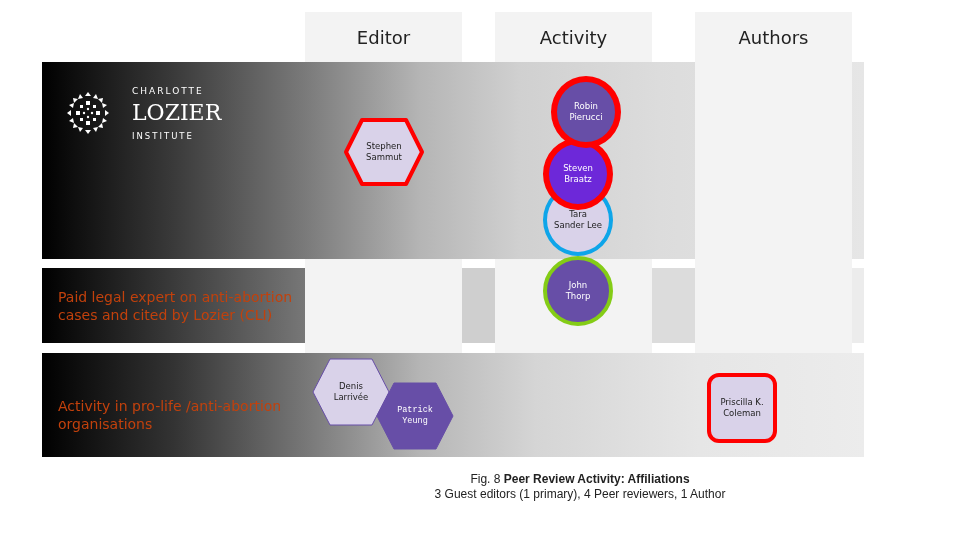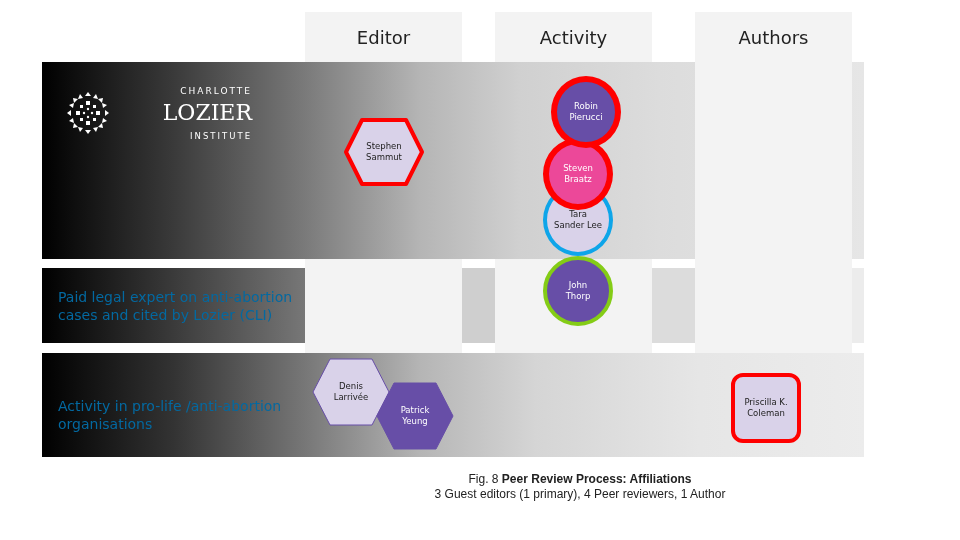--- a/index.html
+++ b/index.html
@@ -3,26 +3,26 @@
 <meta charset="utf-8">
 <style>
   html, body { margin:0; padding:0; }
   body { width:960px; height:540px; background:#ffffff; position:relative; overflow:hidden; font-family:"Liberation Sans", sans-serif; }
   .col { position:absolute; background:#f3f3f3; }
   .col-head { position:absolute; top:12px; height:50px; display:flex; align-items:center; justify-content:center; font-family:"DejaVu Sans", sans-serif; font-size:18px; color:#222; font-weight:400; }
   .row { position:absolute; left:42px; width:822px; }
   .row1 { top:62px; height:197px; background:linear-gradient(to right,#000 0%,#3a3a3a 16%,#7a7a7a 32%,#b5b5b5 46%,#d0d0d0 58%,#dcdcdc 75%,#e6e6e6 100%); }
   .row2 { top:268px; height:75px; background:linear-gradient(to right,#000 0%,#333 14%,#777 32%,#bdbdbd 50%,#d8d8d8 70%,#e8e8e8 100%); }
   .row3 { top:353px; height:104px; background:linear-gradient(to right,#000 0%,#333 16%,#777 32%,#b5b5b5 46%,#d5d5d5 60%,#e6e6e6 80%,#ececec 100%); }
-  .row-label { position:absolute; left:58px; color:#0369a1; font-family:"DejaVu Sans", sans-serif; font-size:14px; line-height:18px; }
+  .row-label { position:absolute; left:58px; color:#c2410c; font-family:"DejaVu Sans", sans-serif; font-size:14px; line-height:18px; }
   .node { position:absolute; display:flex; align-items:center; justify-content:center; text-align:center; font-family:"DejaVu Sans", sans-serif; font-size:8.5px; line-height:11px; white-space:pre-line; }
   .circle { border-radius:50%; box-sizing:border-box; }
   .caption { position:absolute; left:360px; width:440px; top:472px; text-align:center; font-size:12px; line-height:15px; color:#222; }
   .logo { position:absolute; left:62px; top:86px; }
-  .logo-text { position:absolute; color:#fff; font-family:"DejaVu Serif", serif; text-align:right; }
+  .logo-text { position:absolute; color:#fff; font-family:"DejaVu Serif", serif; text-align:left; }
 </style>
 </head>
 <body>
 
 <div class="col" style="left:305px;top:12px;width:157px;height:341px;"></div>
 <div class="col" style="left:495px;top:12px;width:157px;height:341px;"></div>
 
 <div class="col-head" style="left:305px;width:157px;">Editor</div>
 <div class="col-head" style="left:495px;width:157px;">Activity</div>
 
@@ -86,21 +86,21 @@
     <polygon points="19,3 63,3 79,35 63,67 19,67 3,35" fill="#d9d2e9" stroke="#ff0000" stroke-width="4" stroke-linejoin="round"></polygon>
   </svg>
   <div class="node" style="left:0;top:0;width:82px;height:70px;color:#222;">Stephen
 Sammut</div>
 </div>
 
 <div class="node circle" style="left:543px;top:184px;width:70px;height:72px;background:#d9d2e9;border:4px solid #0ea5e9;color:#222;">
   <span>Tara
 Sander Lee</span>
 </div>
-<div class="node circle" style="left:543px;top:138px;width:70px;height:72px;background:#ec4899;border:6px solid #ff0000;color:#fff;align-items:center;">
+<div class="node circle" style="left:543px;top:138px;width:70px;height:72px;background:#6d28d9;border:6px solid #ff0000;color:#fff;align-items:center;">
   <span>Steven
 Braatz</span>
 </div>
 <div class="node circle" style="left:551px;top:76px;width:70px;height:72px;background:#674ea7;border:6px solid #ff0000;color:#fff;text-align:center;">
   <span>Robin
 Pierucci</span>
 </div>
 <div class="node circle" style="left:543px;top:256px;width:70px;height:70px;background:#674ea7;border:4px solid #84cc16;color:#fff;">
   <span>John
 Thorp</span>
@@ -110,25 +110,25 @@
   <svg width="78" height="68" viewBox="0 0 78 68" style="position:absolute;left:0;top:0;">
     <polygon points="18,1 60,1 77,34 60,67 18,67 1,34" fill="#d9d2e9" stroke="#674ea7" stroke-width="1"></polygon>
   </svg>
   <div class="node" style="left:0;top:0;width:78px;height:68px;color:#222;">Denis
 Larrivée</div>
 </div>
 <div style="position:absolute;left:376px;top:382px;width:78px;height:68px;">
   <svg width="78" height="68" viewBox="0 0 78 68" style="position:absolute;left:0;top:0;">
     <polygon points="18,1 60,1 77,34 60,67 18,67 1,34" fill="#674ea7" stroke="#674ea7" stroke-width="1"></polygon>
   </svg>
-  <div class="node" style="left:0;top:0;width:78px;height:68px;color:#fff;">Patrick
+  <div class="node" style="left:0;top:0;width:78px;height:68px;color:#fff;font-family:Liberation Mono, monospace;">Patrick
 Yeung</div>
 </div>
 
-<div class="node" style="left:731px;top:373px;width:70px;height:70px;box-sizing:border-box;background:#d9d2e9;border:4px solid #ff0000;border-radius:12px;color:#222;">
+<div class="node" style="left:707px;top:373px;width:70px;height:70px;box-sizing:border-box;background:#d9d2e9;border:4px solid #ff0000;border-radius:12px;color:#222;">
   <span>Priscilla K.
 Coleman</span>
 </div>
 
 <div class="caption">
-  <div><span>Fig. 8 </span><b>Peer Review Process: Affiliations</b></div>
+  <div><span>Fig. 8 </span><b>Peer Review Activity: Affiliations</b></div>
   <div>3 Guest editors (1 primary), 4 Peer reviewers, 1 Author</div>
 </div>
 
 </body></html>

